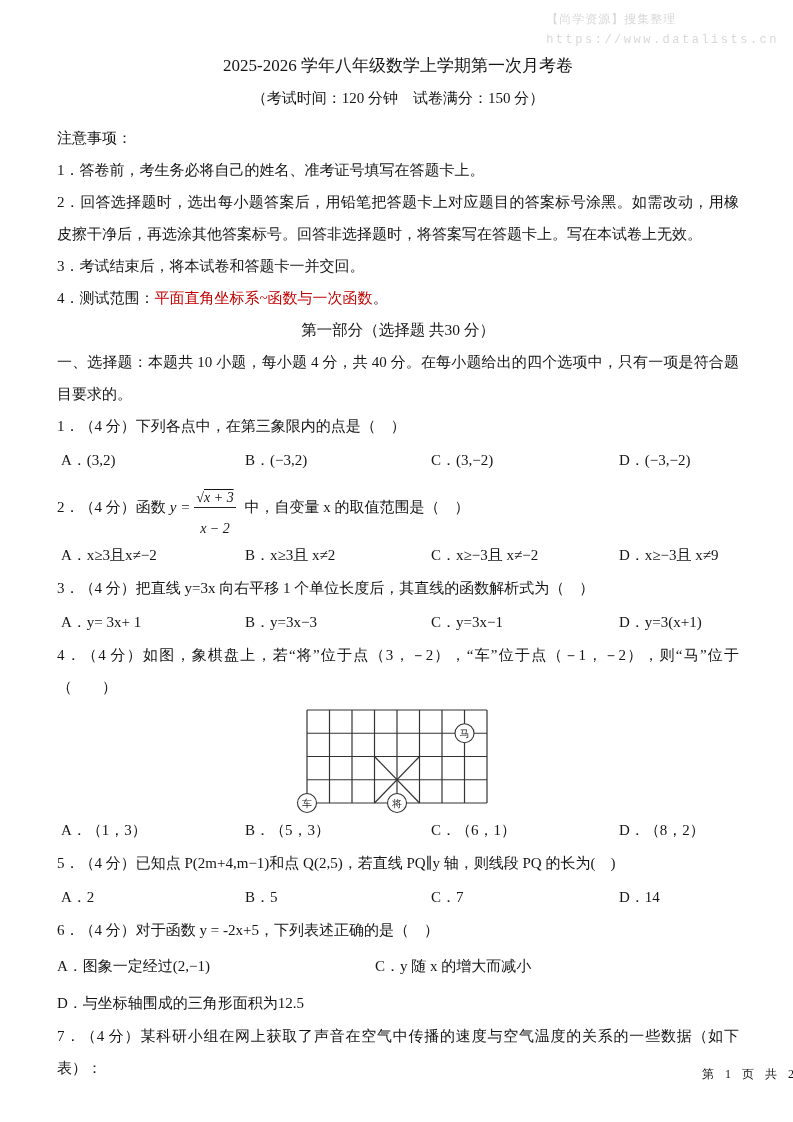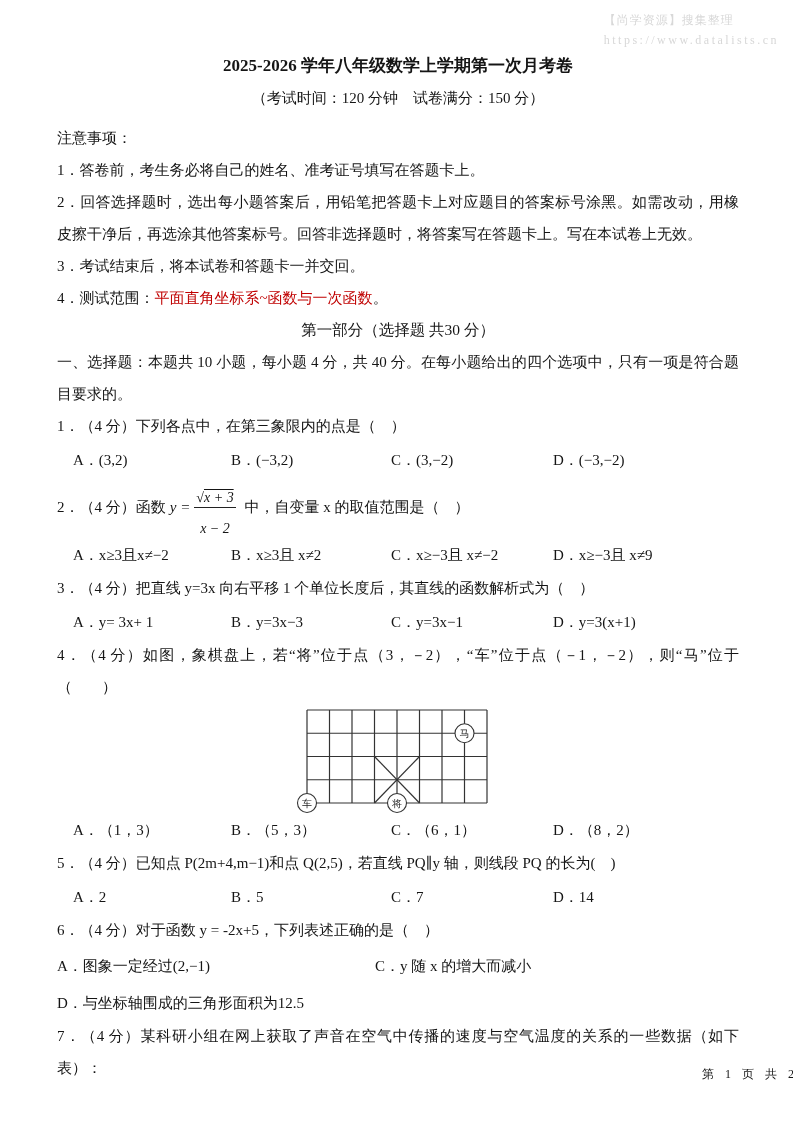--- a/index.html
+++ b/index.html
@@ -14,34 +14,34 @@
     box-sizing: border-box;
   }
   .watermark {
     position: absolute;
     top: 10px;
     right: 14px;
     text-align: left;
     color: #d8d8d8;
     font-size: 12px;
     line-height: 20px;
-    font-family: Liberation Serif, serif;
+    font-family: Liberation Mono, monospace;
   }
   .watermark .wm1 { letter-spacing: 1px; }
   .watermark .wm2 { letter-spacing: 2.5px; }
   .content {
     position: absolute;
     top: 52px;
     left: 57px;
     width: 682px;
   }
   .title {
     text-align: center;
     font-size: 17px;
-    font-weight: bold;
+    font-weight: normal;
     margin: 0;
     line-height: 28px;
   }
   .subtitle {
     text-align: center;
     font-size: 15px;
     margin: 6px 0 0 0;
     line-height: 24px;
   }
   p, .para {
@@ -57,21 +57,22 @@
     font-size: 15.5px;
     line-height: 32px;
     margin: 0;
   }
   .red { color: #c00000; }
   .opts4 {
     display: grid;
     grid-template-columns: 158px 160px 162px 1fr;
     font-size: 15px;
     line-height: 32px;
-    margin: 2px 0 1px 16px;
+    margin: 2px 0 1px 4px;
+    gap: 26px;
   }
   .opts2 {
     display: grid;
     grid-template-columns: 318px 1fr;
     grid-row-gap: 5px;
     font-size: 15px;
     line-height: 32px;
     margin: 4px 0 1px 0;
   }
   .q2-line {

